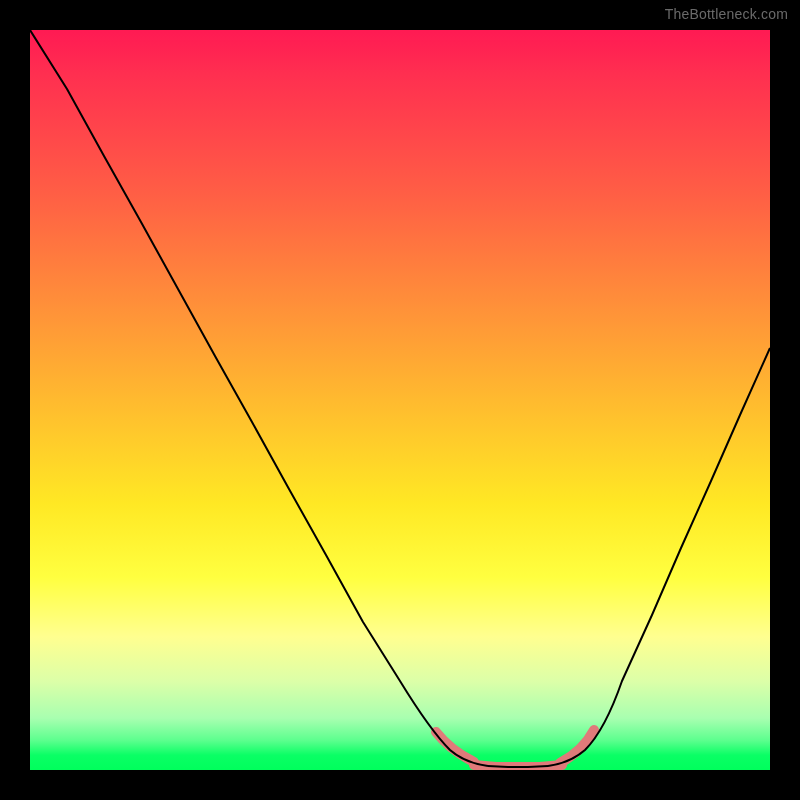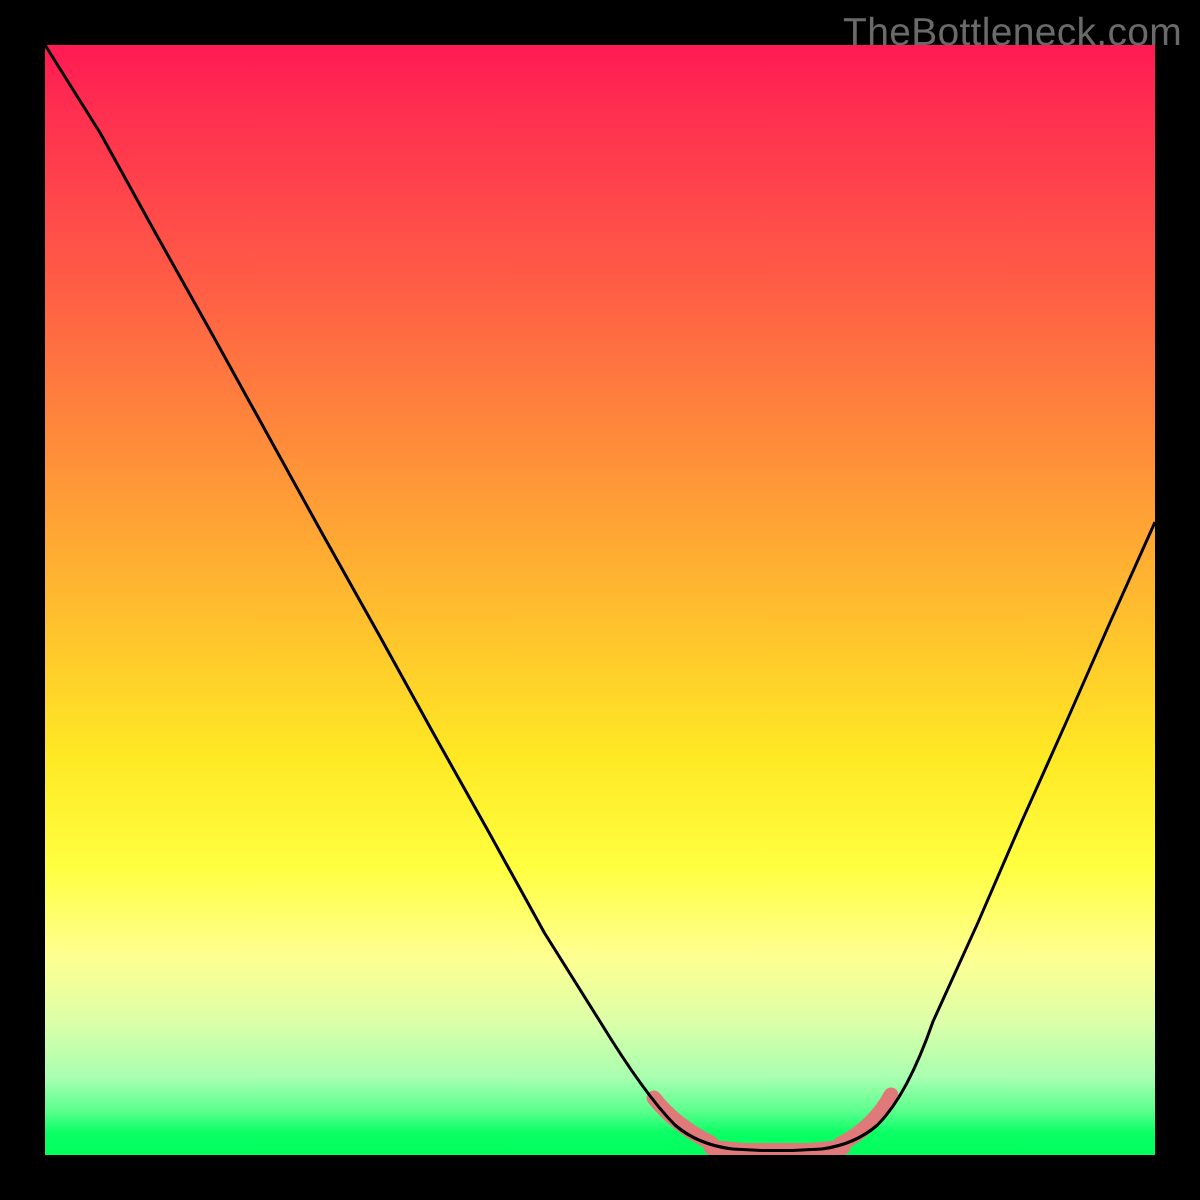--- a/index.html
+++ b/index.html
@@ -9,21 +9,21 @@
     background: #000;
     position: relative;
     font-family: Arial, Helvetica, sans-serif;
     overflow: hidden;
   }
   .watermark {
     position: absolute;
     top: 6px;
     right: 12px;
     color: #6a6a6a;
-    font-size: 26px;
+    font-size: 14px;
     font-weight: 500;
     letter-spacing: 0.2px;
     z-index: 10;
   }
   .plot-frame {
     position: absolute;
     left: 30px;
     top: 30px;
     width: 740px;
     height: 740px;

